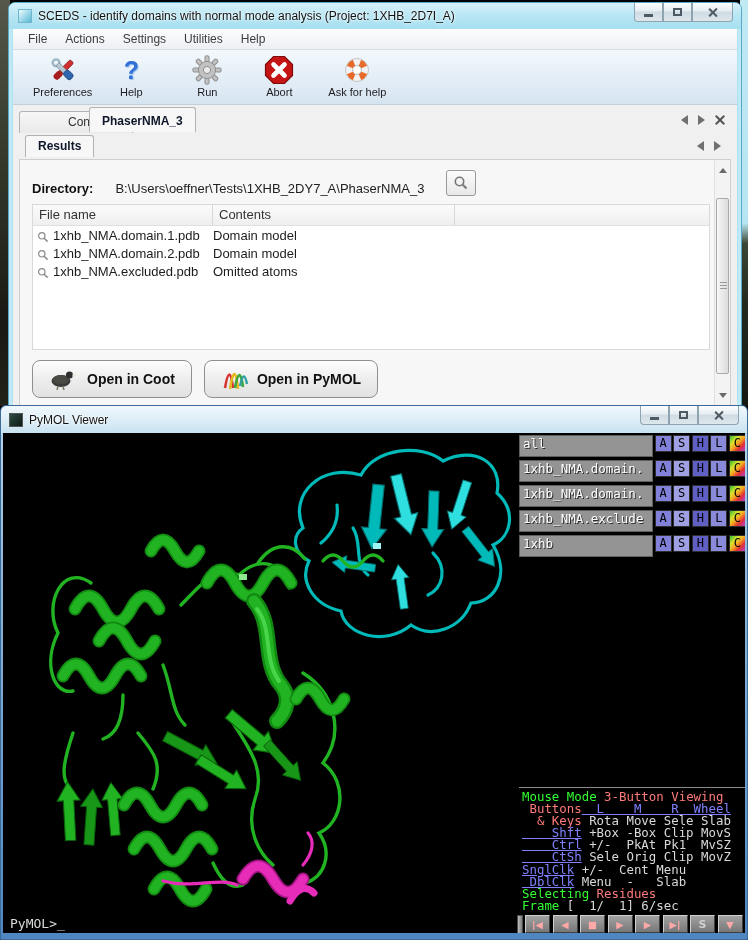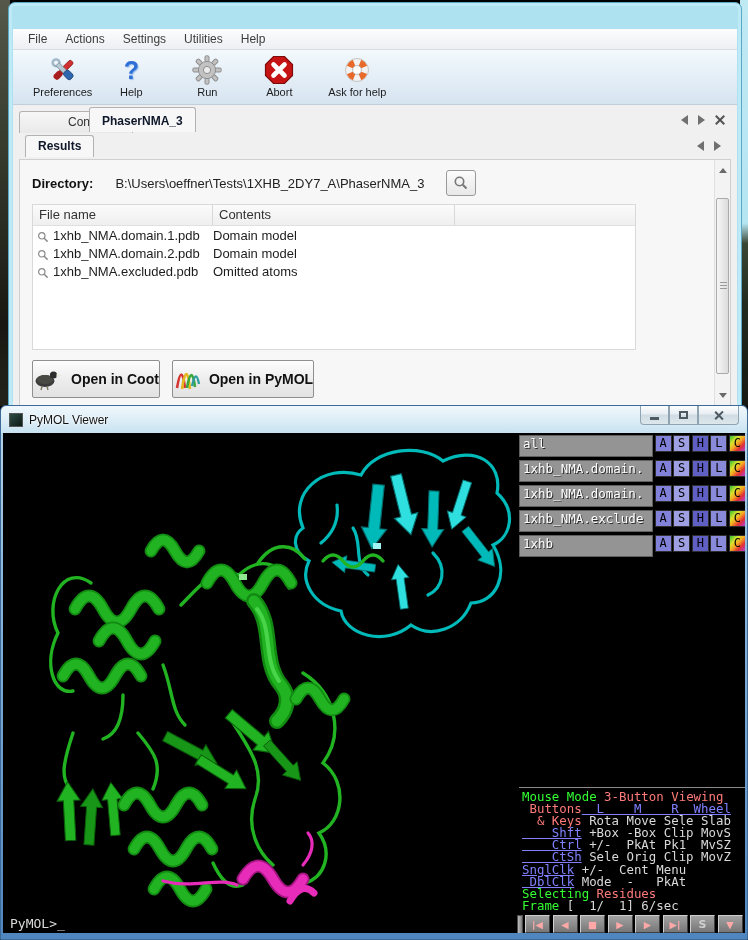--- a/index.html
+++ b/index.html
@@ -52,36 +52,36 @@
   .tab.active{background:#f7f7f7;font-weight:bold;color:#0f172a;}
   .tab-nav{position:absolute;display:flex;align-items:center;gap:10px;}
   .tri-l{width:0;height:0;border-top:5px solid transparent;border-bottom:5px solid transparent;border-right:7px solid #707070;}
   .tri-r{width:0;height:0;border-top:5px solid transparent;border-bottom:5px solid transparent;border-left:7px solid #707070;}
   .x-small{position:relative;width:10px;height:10px;}
   .x-small::before,.x-small::after{content:"";position:absolute;left:4px;top:-1px;width:2.2px;height:12px;background:#555;}
   .x-small::before{transform:rotate(45deg);} .x-small::after{transform:rotate(-45deg);}
 
   .results-panel{position:absolute;left:6px;right:6px;top:130px;bottom:0;
     background:#f7f7f7;border:1px solid #cfcfcf;border-bottom:none;}
-  .dir-row{position:absolute;left:12px;top:10px;display:flex;align-items:center;gap:8px;}
+  .dir-row{position:absolute;left:12px;top:10px;display:flex;align-items:flex-end;gap:8px;}
   .dir-label{font-size:13px;font-weight:bold;color:#111;}
   .dir-path{font-size:13px;color:#222;margin-left:14px;}
   .search-btn{width:30px;height:26px;margin-left:14px;border:1px solid #9a9a9a;border-radius:3px;
     background:linear-gradient(#fcfcfc,#e8e8e8);display:flex;align-items:center;justify-content:center;}
 
-  .file-table{position:absolute;left:12px;top:44px;width:604px;height:146px;background:#fff;border:1px solid #d9d9d9;}
+  .file-table{position:absolute;left:12px;top:44px;width:678px;height:146px;background:#fff;border:1px solid #d9d9d9;}
   .ft-header{display:flex;height:21px;background:linear-gradient(#fbfbfb,#efefef);border-bottom:1px solid #e0e0e0;
     font-size:13px;color:#333;}
   .ft-h{padding:2px 6px;border-right:1px solid #d8d8d8;}
   .ft-h.c1{width:180px;} .ft-h.c2{width:242px;}
   .ft-row{display:flex;align-items:center;height:18px;font-size:13px;color:#1c1c1c;padding-left:4px;}
   .ft-name{width:176px;display:flex;align-items:flex-end;gap:4px;}
   .open-row{position:absolute;left:12px;top:200px;display:flex;gap:12px;}
-  .open-btn{height:38px;border:1px solid #8f8f8f;border-radius:2px;display:flex;align-items:center;gap:8px;
-    background:linear-gradient(#fdfdfd,#ececec 55%,#e2e2e2);padding:0 0;}
+  .open-btn{height:38px;border:1px solid #8f8f8f;border-radius:8px;display:flex;align-items:center;gap:8px;
+    background:linear-gradient(#fdfdfd,#ececec 55%,#e2e2e2);padding:0 16px;}
   .open-label{font-size:14px;font-weight:bold;color:#111;}
 
   .rp-scroll{position:absolute;right:0;top:0;width:16px;bottom:0;background:#f3f3f3;border-left:1px solid #e0e0e0;}
   .sb-arrow{position:absolute;left:0;width:16px;height:16px;display:flex;align-items:center;justify-content:center;}
   .sb-up{top:2px;} .sb-down{bottom:2px;}
   .tri-up{width:0;height:0;border-left:4px solid transparent;border-right:4px solid transparent;border-bottom:5px solid #6a6a6a;}
   .tri-down{width:0;height:0;border-left:4px solid transparent;border-right:4px solid transparent;border-top:5px solid #6a6a6a;}
   .sb-thumb{position:absolute;left:1px;top:38px;width:13px;height:176px;border:1px solid #a9a9a9;border-radius:2px;
     background:linear-gradient(90deg,#f6f6f6,#dcdcdc);}
   .sb-grip{position:absolute;left:3px;top:50%;margin-top:-4px;width:7px;height:8px;
@@ -140,20 +140,35 @@
 </style>
 </head>
 <body>
 
 <div id="screen">
 
   <div class="desk-left"></div>
   <div class="desk-right"></div>
 
   <div class="sceds">
+    <div class="sceds-titlebar">
+      <div class="app-icon"></div>
+      <div class="t-title">SCEDS - identify domains with normal mode analysis (Project: 1XHB_2D7I_A)</div>
+      <div class="caption-group">
+        <div class="cap-btn first">
+            <div class="glyph-min"></div>
+          </div>
+        <div class="cap-btn">
+            <div class="glyph-max"></div>
+          </div>
+        <div class="cap-btn close">
+            <div class="glyph-x"></div>
+          </div>
+      </div>
+    </div>
 
     <div class="sceds-body">
       <div class="menubar">
         <span class="menu-item">File</span>
         <span class="menu-item">Actions</span>
         <span class="menu-item">Settings</span>
         <span class="menu-item">Utilities</span>
         <span class="menu-item">Help</span>
       </div>
 
@@ -464,21 +479,21 @@
         </div>
 
       <div class="mouse-panel">
           <div class="mm-line"><span class="c-green">Mouse Mode</span><span class="c-salmon"> 3-Button Viewing</span></div>
           <div class="mm-line"><span class="c-salmon"> Buttons</span><span class="c-blue">  L    M    R  Wheel</span></div>
           <div class="mm-line"><span class="c-salmon">  &amp; Keys</span><span class="c-white"> Rota Move Sele Slab</span></div>
           <div class="mm-line"><span class="c-blue">    Shft</span><span class="c-white"> +Box -Box Clip MovS</span></div>
           <div class="mm-line"><span class="c-blue">    Ctrl</span><span class="c-white"> +/-  PkAt Pk1  MvSZ</span></div>
           <div class="mm-line"><span class="c-blue">    CtSh</span><span class="c-white"> Sele Orig Clip MovZ</span></div>
           <div class="mm-line"><span class="c-blue">SnglClk</span><span class="c-white"> +/-  Cent Menu</span></div>
-          <div class="mm-line"><span class="c-blue"> DblClk</span><span class="c-white"> Mode  -   PkAt</span></div>
+          <div class="mm-line"><span class="c-blue"> DblClk</span><span class="c-white"> Menu  -   Slab</span></div>
           <div class="mm-line"><span class="c-green">Selecting</span><span class="c-salmon"> Residues</span></div>
           <div class="mm-line"><span class="c-green">Frame</span><span class="c-white"> [  1/  1] 6/sec</span></div>
         </div>
 
       <div class="pb-row">
         <div class="pb-grip"></div>
       <div class="pb-btn">|◀</div>
           <div class="pb-btn">◀</div>
           <div class="pb-btn">■</div>
           <div class="pb-btn">▶</div>

